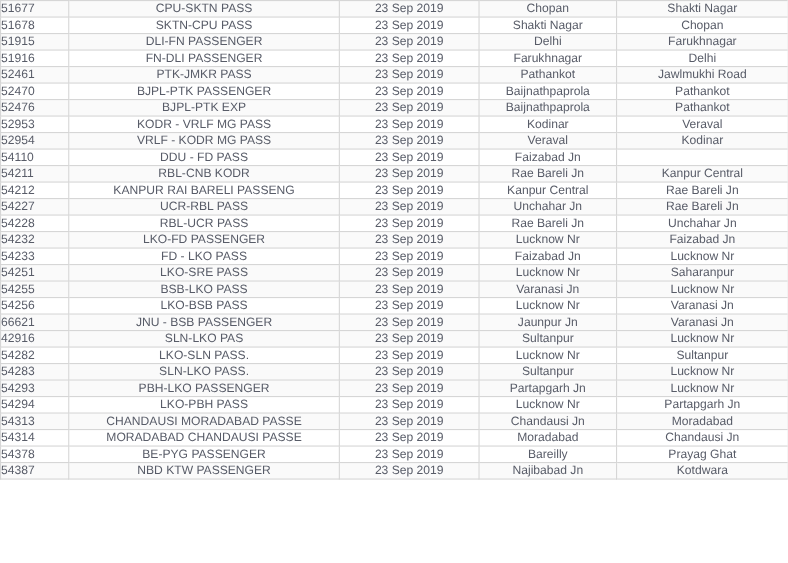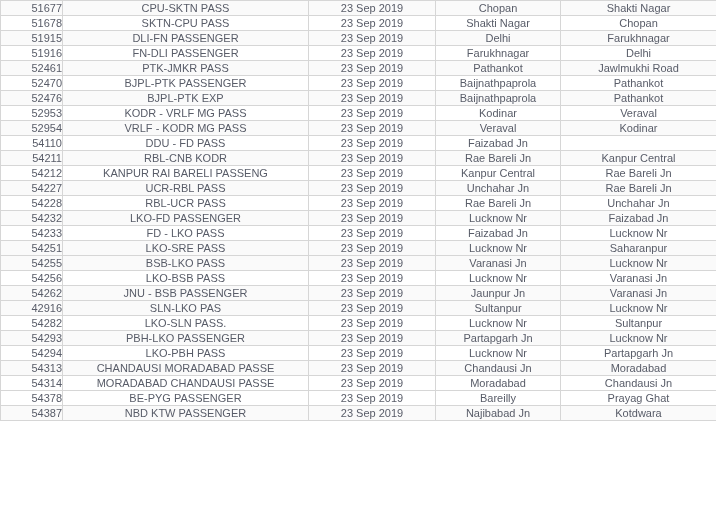--- a/index.html
+++ b/index.html
@@ -27,21 +27,21 @@
     line-height: 14px;
     color: var(--text-color, #585c68);
     white-space: nowrap;
     overflow: hidden;
     background: var(--row-bg, #ffffff);
   }
   table.train-table tr.striped td {
     background: var(--stripe-bg, #fafafa);
   }
   td.col-left {
-    text-align: right;
+    text-align: left;
     padding-left: 8px;
   }
   td.col-center {
     text-align: center;
   }
   tr[data-interactable="true"] {
     cursor: pointer;
   }
 </style>
 </head>
@@ -183,39 +183,46 @@
         <td data-interactable="false" class="col-center">Lucknow Nr</td>
       </tr>
       <tr data-interactable="true">
         <td data-interactable="false" class="col-left">54256</td>
         <td data-interactable="false" class="col-center">LKO-BSB PASS</td>
         <td data-interactable="false" class="col-center">23 Sep 2019</td>
         <td data-interactable="false" class="col-center">Lucknow Nr</td>
         <td data-interactable="false" class="col-center">Varanasi Jn</td>
       </tr>
       <tr data-interactable="true" class="striped">
-        <td data-interactable="false" class="col-left">54262</td>
+        <td data-interactable="false" class="col-left">66621</td>
         <td data-interactable="false" class="col-center">JNU - BSB PASSENGER</td>
         <td data-interactable="false" class="col-center">23 Sep 2019</td>
         <td data-interactable="false" class="col-center">Jaunpur Jn</td>
         <td data-interactable="false" class="col-center">Varanasi Jn</td>
       </tr>
       <tr data-interactable="true" class="striped">
         <td data-interactable="false" class="col-left">42916</td>
         <td data-interactable="false" class="col-center">SLN-LKO PAS</td>
         <td data-interactable="false" class="col-center">23 Sep 2019</td>
         <td data-interactable="false" class="col-center">Sultanpur</td>
         <td data-interactable="false" class="col-center">Lucknow Nr</td>
       </tr>
       <tr data-interactable="true">
         <td data-interactable="false" class="col-left">54282</td>
         <td data-interactable="false" class="col-center">LKO-SLN PASS.</td>
         <td data-interactable="false" class="col-center">23 Sep 2019</td>
         <td data-interactable="false" class="col-center">Lucknow Nr</td>
         <td data-interactable="false" class="col-center">Sultanpur</td>
+      </tr>
+      <tr data-interactable="true" class="striped">
+        <td data-interactable="false" class="col-left">54283</td>
+        <td data-interactable="false" class="col-center">SLN-LKO PASS.</td>
+        <td data-interactable="false" class="col-center">23 Sep 2019</td>
+        <td data-interactable="false" class="col-center">Sultanpur</td>
+        <td data-interactable="false" class="col-center">Lucknow Nr</td>
       </tr>
       <tr data-interactable="true" class="striped">
         <td data-interactable="false" class="col-left">54293</td>
         <td data-interactable="false" class="col-center">PBH-LKO PASSENGER</td>
         <td data-interactable="false" class="col-center">23 Sep 2019</td>
         <td data-interactable="false" class="col-center">Partapgarh Jn</td>
         <td data-interactable="false" class="col-center">Lucknow Nr</td>
       </tr>
       <tr data-interactable="true">
         <td data-interactable="false" class="col-left">54294</td>

